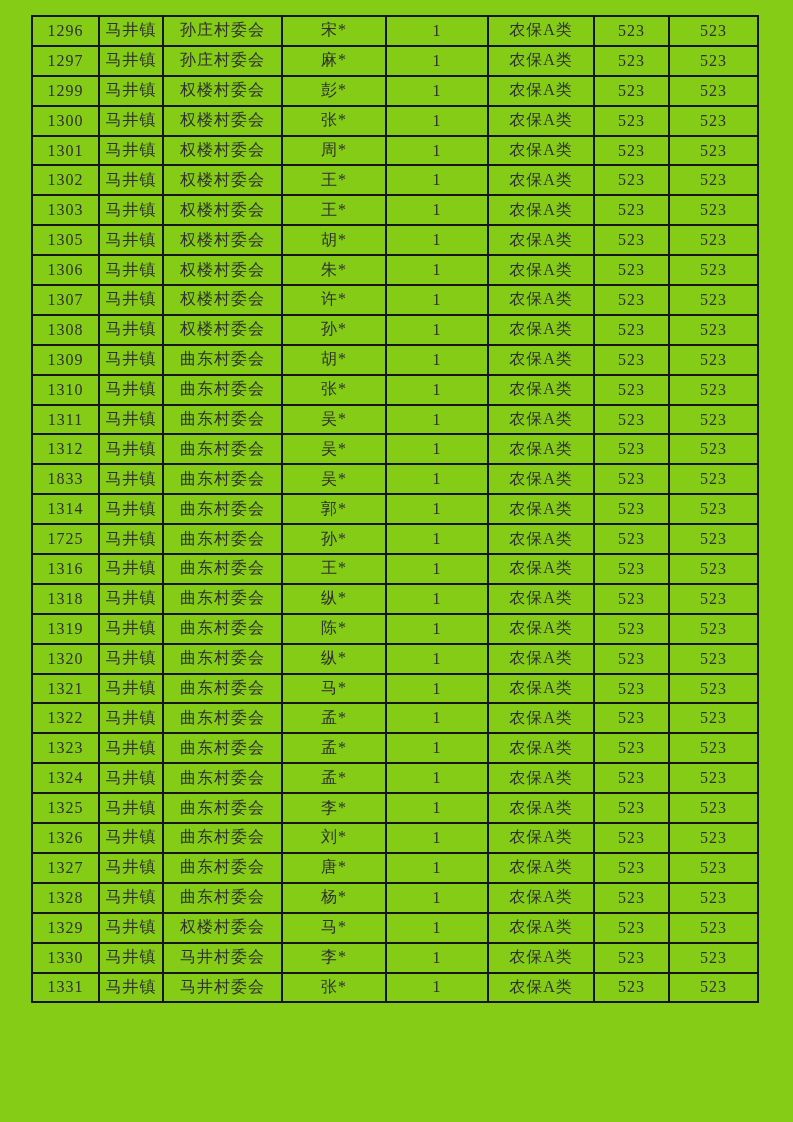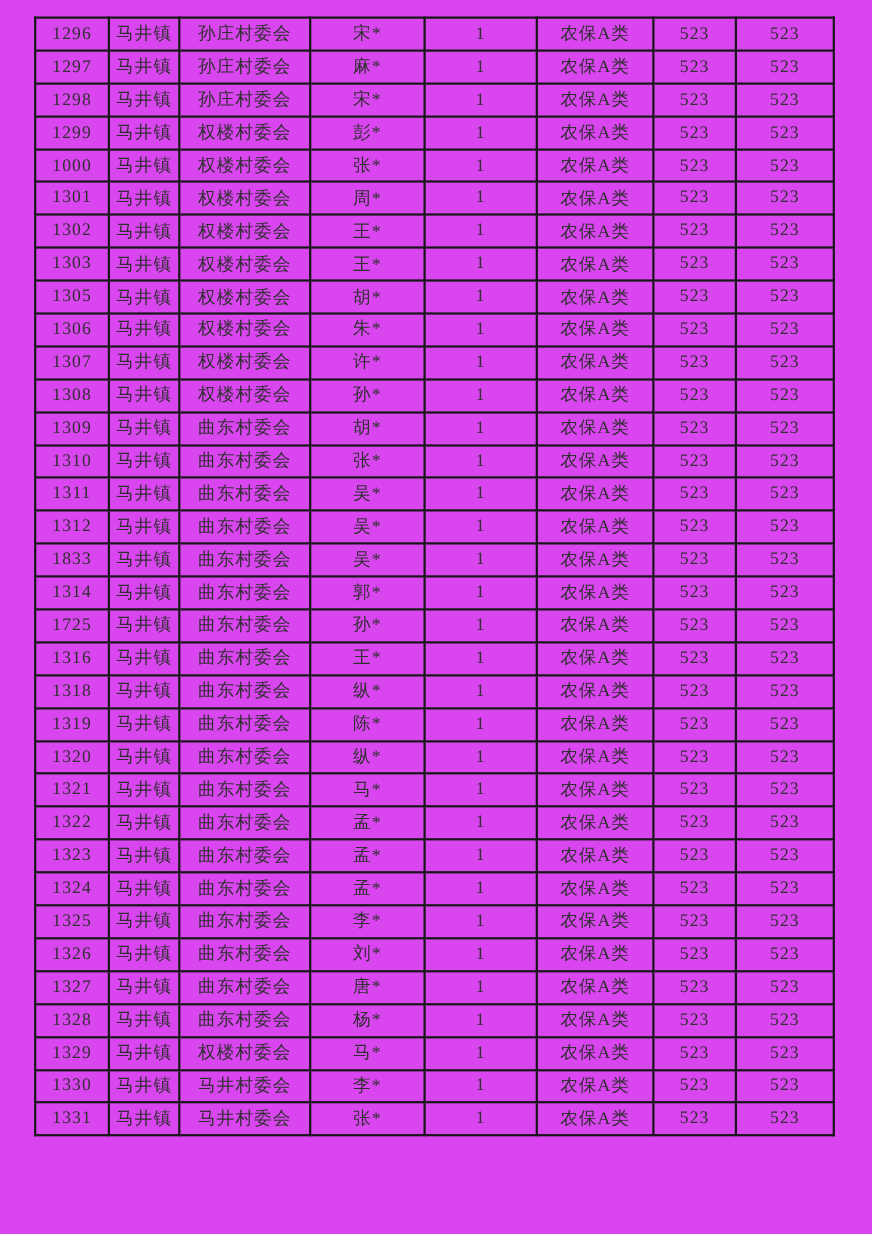--- a/index.html
+++ b/index.html
@@ -9,21 +9,21 @@
   }
   body {
     width: 793px;
     height: 1122px;
     position: relative;
     font-family: "Liberation Serif", "DejaVu Serif", serif;
   }
   .page {
     position: absolute;
     inset: 0;
-    background: #d946ef;
+    background: #84cc16;
   }
   table.roster {
     position: absolute;
     left: 31px;
     top: 15px;
     width: 726px;
     border-collapse: collapse;
     table-layout: fixed;
   }
   table.roster td {
@@ -69,41 +69,31 @@
           <td>1297</td>
           <td>马井镇</td>
           <td>孙庄村委会</td>
           <td>麻*</td>
           <td>1</td>
           <td>农保A类</td>
           <td>523</td>
           <td>523</td>
         </tr>
         <tr>
-          <td>1298</td>
-          <td>马井镇</td>
-          <td>孙庄村委会</td>
-          <td>宋*</td>
-          <td>1</td>
-          <td>农保A类</td>
-          <td>523</td>
-          <td>523</td>
-        </tr>
-        <tr>
           <td>1299</td>
           <td>马井镇</td>
           <td>权楼村委会</td>
           <td>彭*</td>
           <td>1</td>
           <td>农保A类</td>
           <td>523</td>
           <td>523</td>
         </tr>
         <tr>
-          <td>1000</td>
+          <td>1300</td>
           <td>马井镇</td>
           <td>权楼村委会</td>
           <td>张*</td>
           <td>1</td>
           <td>农保A类</td>
           <td>523</td>
           <td>523</td>
         </tr>
         <tr>
           <td>1301</td>

